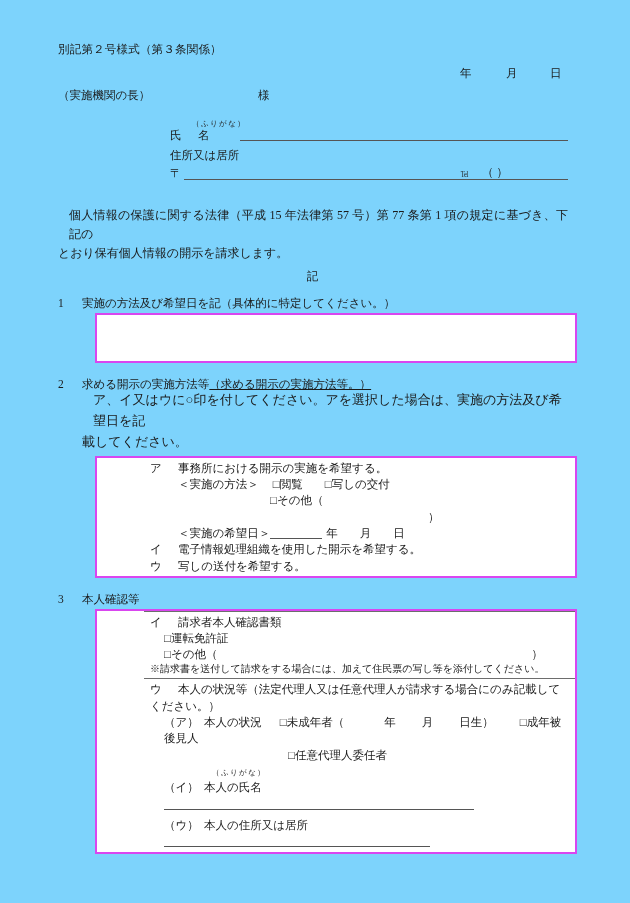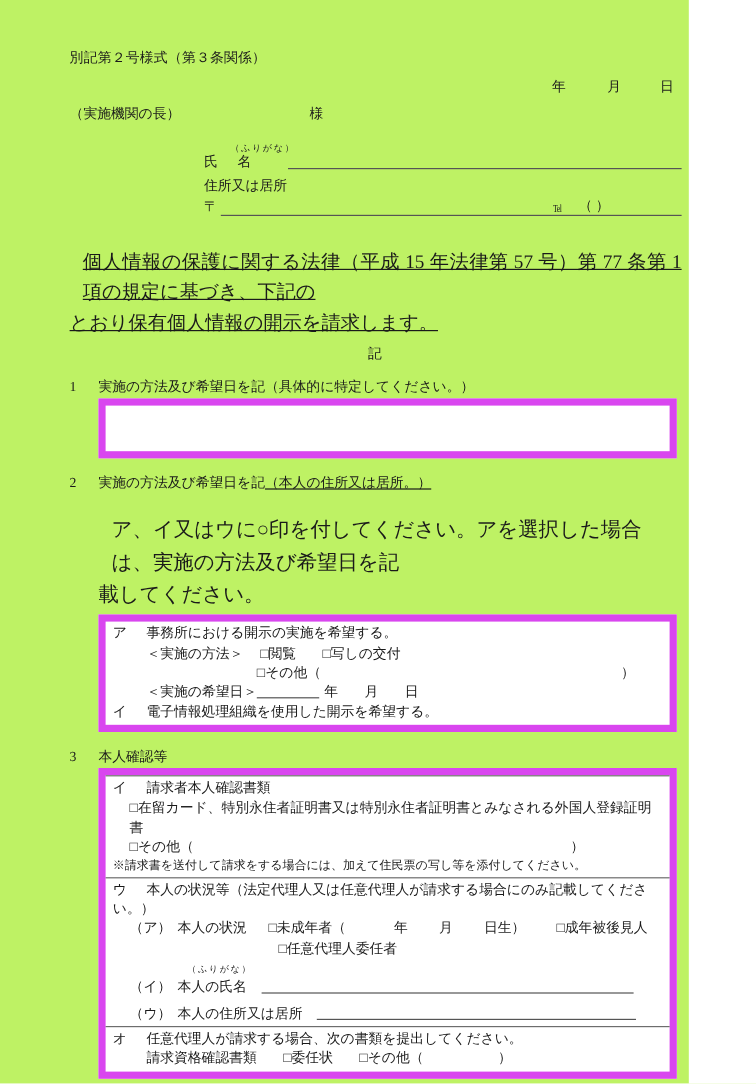--- a/index.html
+++ b/index.html
@@ -8,23 +8,23 @@
     padding: 0;
     background: #ffffff;
   }
   body {
     font-family: "Liberation Serif", "DejaVu Serif", serif;
     color: #1a1a1a;
     -webkit-font-smoothing: antialiased;
   }
   #page {
     position: relative;
-    width: 574px;
+    width: 630px;
     height: 903px;
-    background: #bef264;
+    background: #7dd3fc;
     overflow: hidden;
     font-size: 11px;
     line-height: 1.0;
   }
   .sheet {
     position: absolute;
     left: 58px;
     top: 44px;
     width: 510px;
   }
@@ -110,24 +110,23 @@
     transform: scaleX(0.72);
     transform-origin: right bottom;
     display: inline-block;
     margin-right: 14px;
   }
   .tel-paren { display: inline-block; width: 86px; text-align: left; }
 
   
   .legal {
     margin-top: 26px;
-    font-size: 16px;
+    font-size: 12px;
     line-height: 1.62;
     text-align: justify;
-    text-decoration: underline;
   }
   .legal .indent { padding-left: 11px; }
   .ki {
     text-align: center;
     margin-top: 7px;
     font-size: 11.5px;
     letter-spacing: 1px;
   }
 
   
@@ -140,40 +139,41 @@
     align-items: baseline;
   }
   .sec-num {
     display: inline-block;
     width: 24px;
     flex: 0 0 24px;
   }
   .sec-title { display: inline-block; }
 
   .box {
-    border: 6px solid #d946ef;
+    border: 2px solid #d946ef;
     margin-top: 3px;
-    margin-left: 24px;
+    margin-left: 37px;
     width: 482px;
     box-sizing: border-box;
     background: #fff;
+    padding-left: 47px;
   }
   .box.blank1 { height: 50px; }
 
   .boxrow {
     padding: 2px 4px 2px 6px;
     font-size: 11.5px;
     line-height: 1.42;
   }
   .boxrow.div { border-top: 1px solid #6d6d6d; }
 
   .note2 {
     padding-left: 24px;
-    margin-top: 18px;
-    font-size: 17px;
+    margin-top: 0;
+    font-size: 13px;
     line-height: 1.6;
   }
   .note2 .ind { padding-left: 11px; }
 
   
   .mk {
     display: inline-block;
     width: 28px;
   }
   .mk2 {
@@ -251,77 +251,74 @@
       <div class="sec-head">
         <span class="sec-num">1</span>
         <span class="sec-title">実施の方法及び希望日を記（具体的に特定してください。）</span>
       </div>
       <div class="box blank1"></div>
     </div>
 
     <div class="sec">
       <div class="sec-head">
         <span class="sec-num">2</span>
-        <span class="sec-title"><span>実施の方法及び希望日を記</span><span class="u">（本人の住所又は居所。）</span></span>
+        <span class="sec-title"><span>求める開示の実施方法等</span><span class="u">（求める開示の実施方法等。）</span></span>
       </div>
 
       <div class="note2">
         <div class="ind">ア、イ又はウに○印を付してください。アを選択した場合は、実施の方法及び希望日を記</div>
         <div>載してください。</div>
       </div>
 
       <div class="box">
         <div class="boxrow">
           <div><span class="mk">ア</span><span>事務所における開示の実施を希望する。</span></div>
 
           <div class="sub"><span>＜実施の方法＞</span><span class="gap-l" style="width:14px"></span><span class="cb">□閲覧</span><span class="gap-l" style="width:22px"></span><span class="cb">□写しの交付</span></div>
 
           <div class="sub"><span class="gap-l" style="width:92px"></span><span class="cb">□その他（</span><span class="gap-l" style="width:250px"></span><span>）</span></div>
 
           <div class="sub"><span>＜実施の希望日＞</span><span class="inline-rule" style="width:52px"></span><span class="gap-l" style="width:4px"></span><span>年</span><span class="gap-l" style="width:22px"></span><span>月</span><span class="gap-l" style="width:22px"></span><span>日</span></div>
 
           <div><span class="mk">イ</span><span>電子情報処理組織を使用した開示を希望する。</span></div>
 
+          <div><span class="mk">ウ</span><span>写しの送付を希望する。</span></div>
         </div>
       </div>
     </div>
 
     <div class="sec">
       <div class="sec-head">
         <span class="sec-num">3</span>
         <span class="sec-title">本人確認等</span>
       </div>
 
       <div class="box">
 
 
         <div class="boxrow div">
           <div><span class="mk">イ</span><span>請求者本人確認書類</span></div>
-          <div class="sub2">□在留カード、特別永住者証明書又は特別永住者証明書とみなされる外国人登録証明書</div>
+          <div class="sub2">□運転免許証</div>
           <div class="sub2"><span>□その他（</span><span class="gap-l" style="width:314px"></span><span>）</span></div>
           <div class="smallnote">※請求書を送付して請求をする場合には、加えて住民票の写し等を添付してください。</div>
         </div>
 
         <div class="boxrow div">
           <div><span class="mk">ウ</span><span>本人の状況等（法定代理人又は任意代理人が請求する場合にのみ記載してください。）</span></div>
 
           <div class="sub2"><span class="mk2">（ア）</span><span>本人の状況</span><span class="gap-l" style="width:18px"></span><span class="cb">□未成年者（</span><span class="gap-l" style="width:40px"></span><span>年</span><span class="gap-l" style="width:26px"></span><span>月</span><span class="gap-l" style="width:26px"></span><span>日生）</span><span class="gap-l" style="width:26px"></span><span class="cb">□成年被後見人</span></div>
 
           <div class="sub2"><span class="gap-l" style="width:124px"></span><span class="cb">□任意代理人委任者</span></div>
 
           <div class="sub2"><span class="gap-l" style="width:48px"></span><span class="furigana" style="margin:0">（ふりがな）</span></div>
 
           <div class="sub2"><span class="mk2">（イ）</span><span>本人の氏名</span><span class="gap-l" style="width:12px"></span><span class="inline-rule" style="width:310px"></span></div>
 
           <div class="sub2" style="margin-top:5px"><span class="mk2">（ウ）</span><span>本人の住所又は居所</span><span class="gap-l" style="width:12px"></span><span class="inline-rule" style="width:266px"></span></div>
         </div>
 
 
-        <div class="boxrow div">
-          <div><span class="mk">オ</span><span>任意代理人が請求する場合、次の書類を提出してください。</span></div>
-          <div class="sub"><span>請求資格確認書類</span><span class="gap-l" style="width:22px"></span><span class="cb">□委任状</span><span class="gap-l" style="width:22px"></span><span class="cb">□その他（</span><span class="gap-l" style="width:62px"></span><span>）</span></div>
-        </div>
 
       </div>
     </div>
 
   </div>
 </div>
 
 </body></html>

